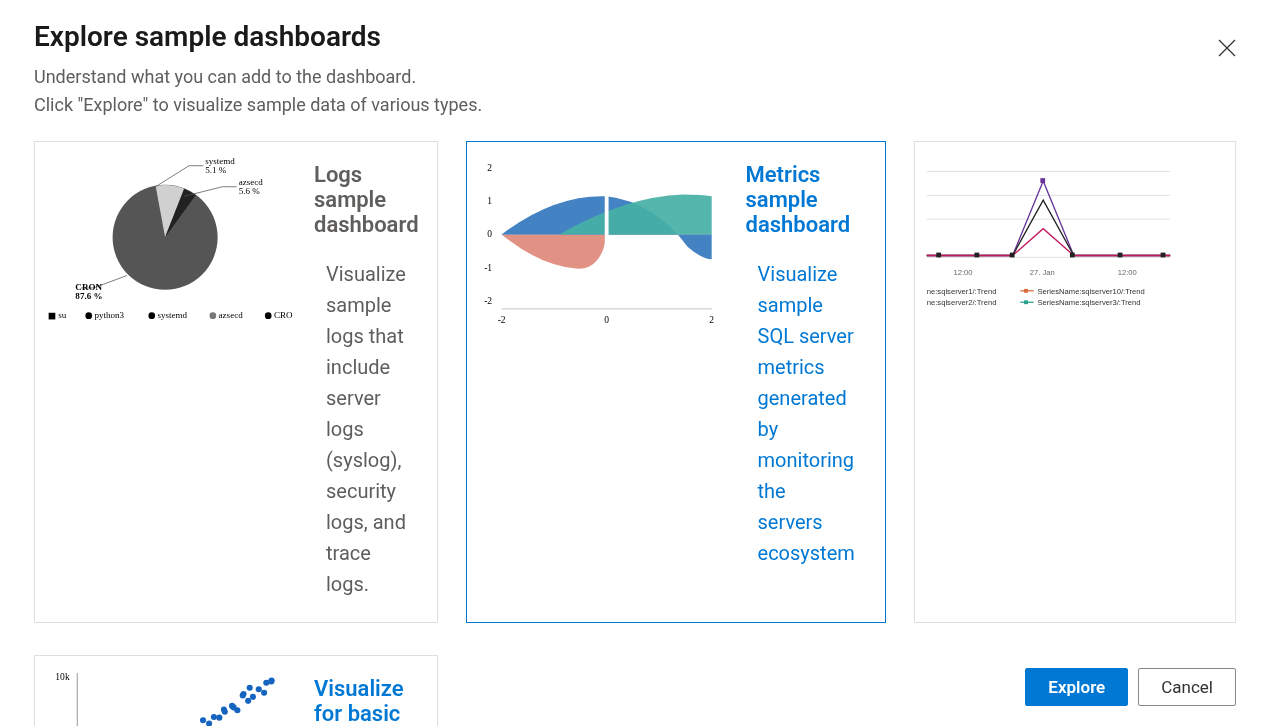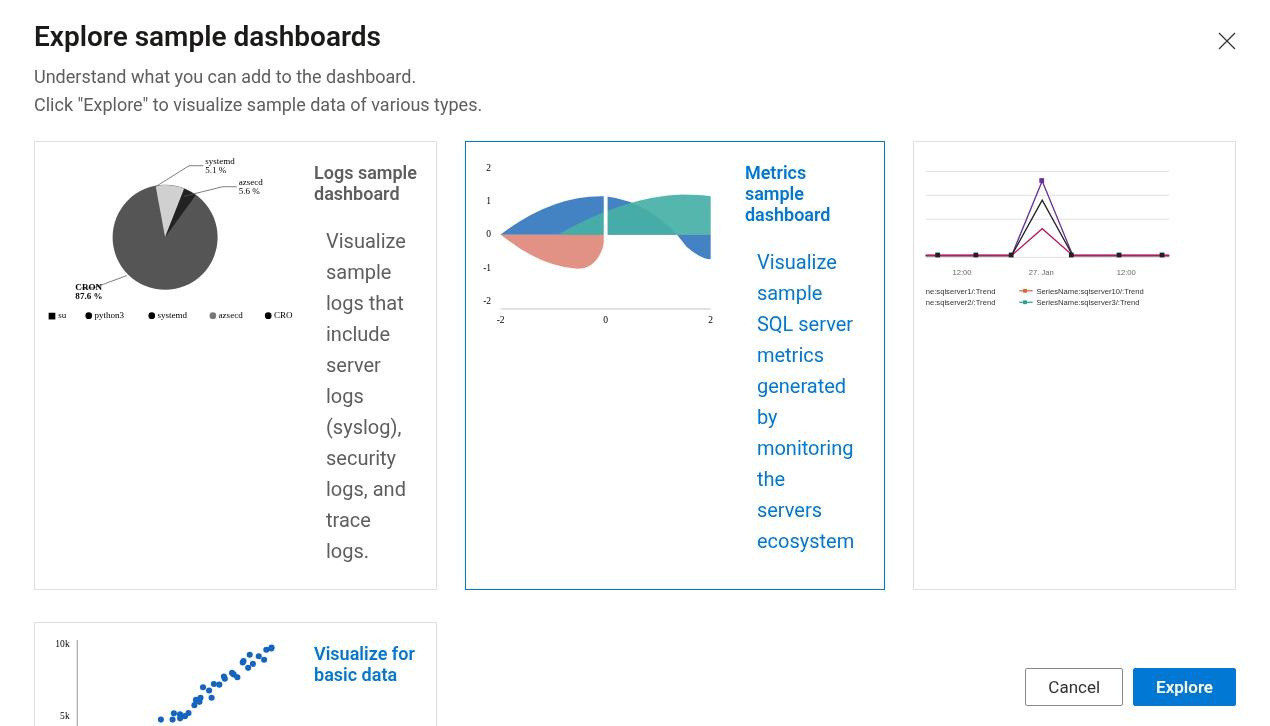--- a/index.html
+++ b/index.html
@@ -12,21 +12,21 @@
     height: 726px;
     position: relative;
     overflow: hidden;
   }
   .dialog {
     padding: 20px 34px 0 34px;
   }
   .header-row {
     display: flex;
     justify-content: space-between;
-    align-items: flex-start;
+    align-items: flex-end;
   }
   .page-title {
     font-size: 28px;
     font-weight: 600;
     color: #1b1a19;
     margin: 0 0 10px 0;
   }
   .subtitle {
     font-size: 18px;
     color: #605e5c;
@@ -68,21 +68,21 @@
     display:flex;
     align-items:stretch;
     justify-content:stretch;
   }
   .thumb svg { width:100%; height:100%; }
   .card-body {
     flex: 1;
     padding: 20px 18px 10px 14px;
   }
   .card-title {
-    font-size: 18px;
+    font-size: 22px;
     font-weight: 600;
     color: #0078d4;
     margin: 0 0 22px 0;
   }
   .card-desc {
     font-size: 20px;
     line-height: 1.55;
     color: #0078d4;
     margin: 12px;
   }
@@ -343,15 +343,15 @@
       </div>
       <div class="card-body">
         <p class="card-title">Visualize for basic data</p>
       </div>
     </div>
 
   </div>
 </div>
 
 <div class="footer">
+  <button class="btn btn-primary">Explore</button>
   <button class="btn btn-secondary">Cancel</button>
-  <button class="btn btn-primary">Explore</button>
 </div>
 
 </body></html>

